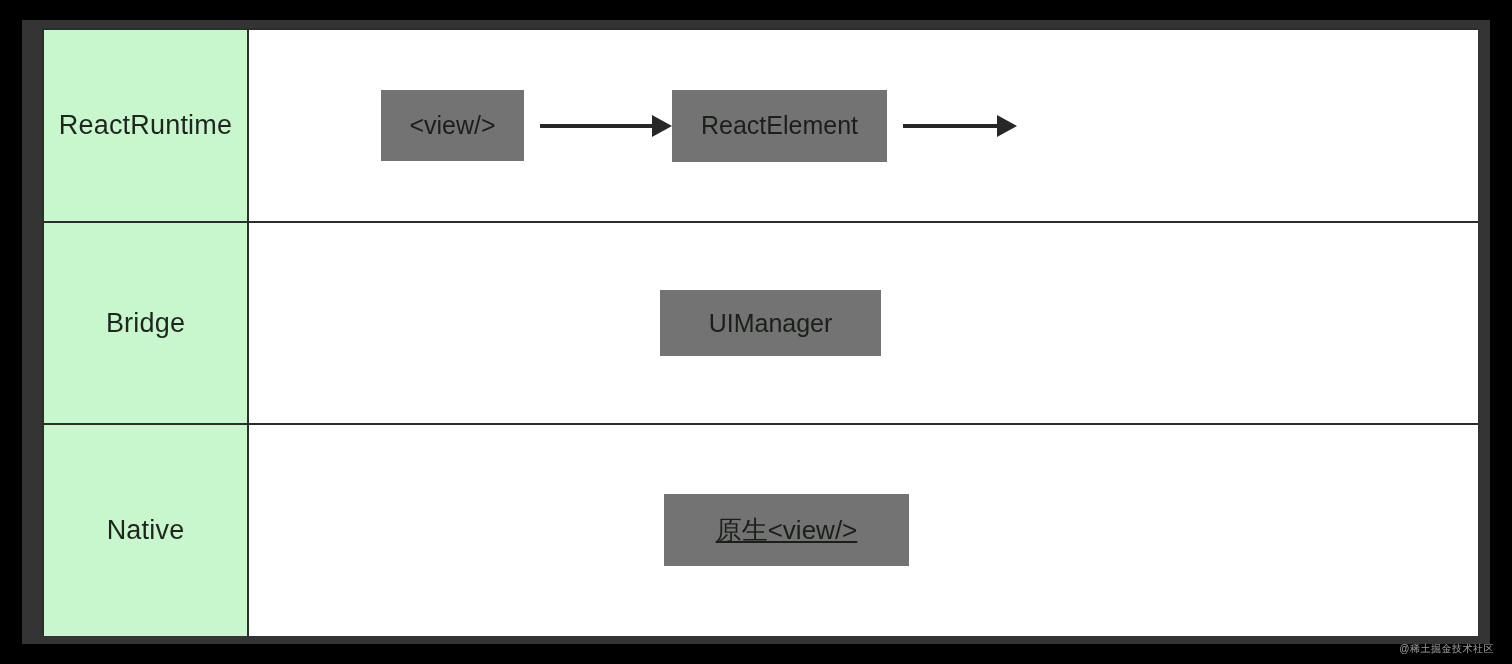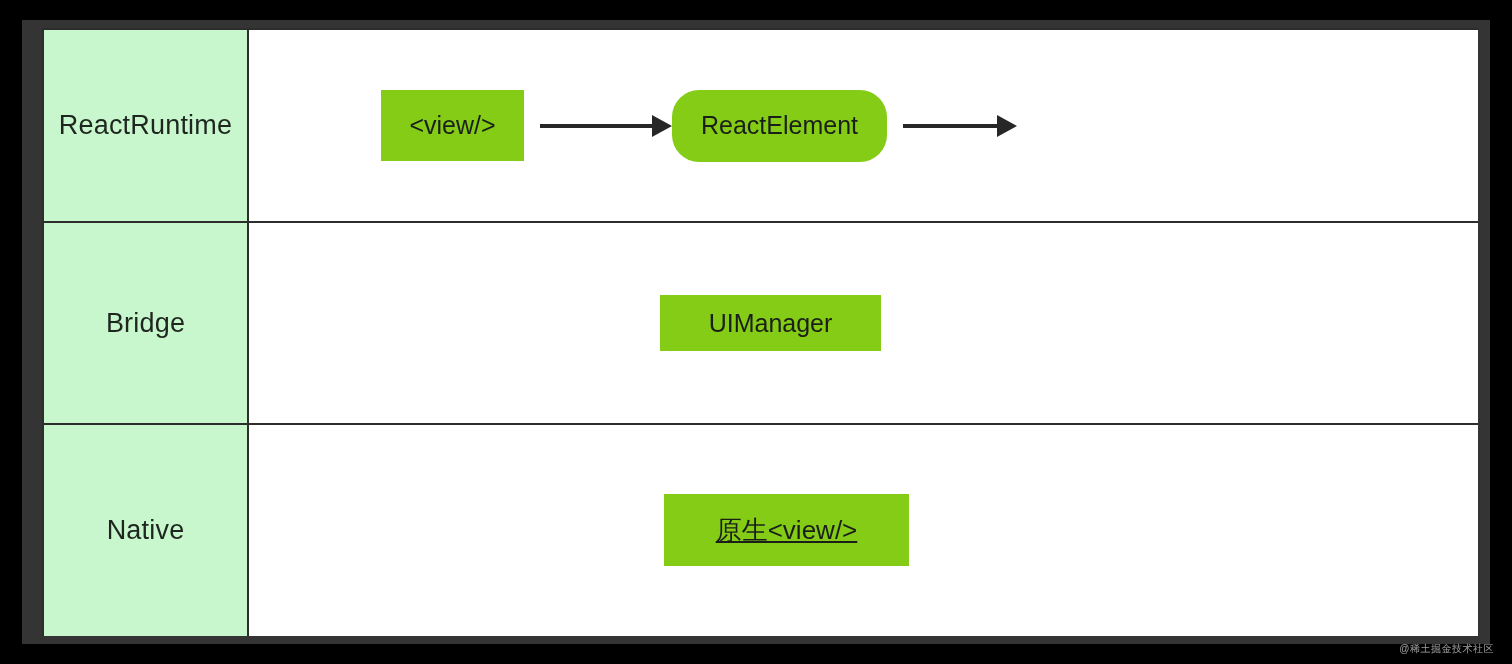--- a/index.html
+++ b/index.html
@@ -84,34 +84,34 @@
     box-sizing: border-box;
   }
 
   
   .flow {
     display: flex;
     align-items: center;
     margin-left: 132px;
   }
   .node {
-    background: #84cc16;
+    background: #737373;
     color: #1b1f1a;
     font-size: 25px;
     line-height: 1;
     display: flex;
     align-items: center;
     justify-content: center;
     box-sizing: border-box;
     white-space: nowrap;
   }
   .node.n-view      { width: 143px; height: 71px; }
-  .node.n-element   { width: 215px; height: 72px; border-radius: 27px; }
+  .node.n-element   { width: 215px; height: 72px; }
   .node.n-fiber     { width: 143px; height: 64px; }
-  .node.n-uimanager { width: 221px; height: 56px; margin-left: 411px; }
+  .node.n-uimanager { width: 221px; height: 66px; margin-left: 411px; }
   .node.n-native    { width: 245px; height: 72px; margin-left: 415px; font-size: 26px; text-decoration: underline; }
 
   .arrow {
     position: relative;
     height: 4px;
     background: #272727;
     margin: 0;
     flex: 0 0 auto;
   }
   .arrow.a-1 { width: 118px; margin-left: 16px; margin-right: 14px; }

